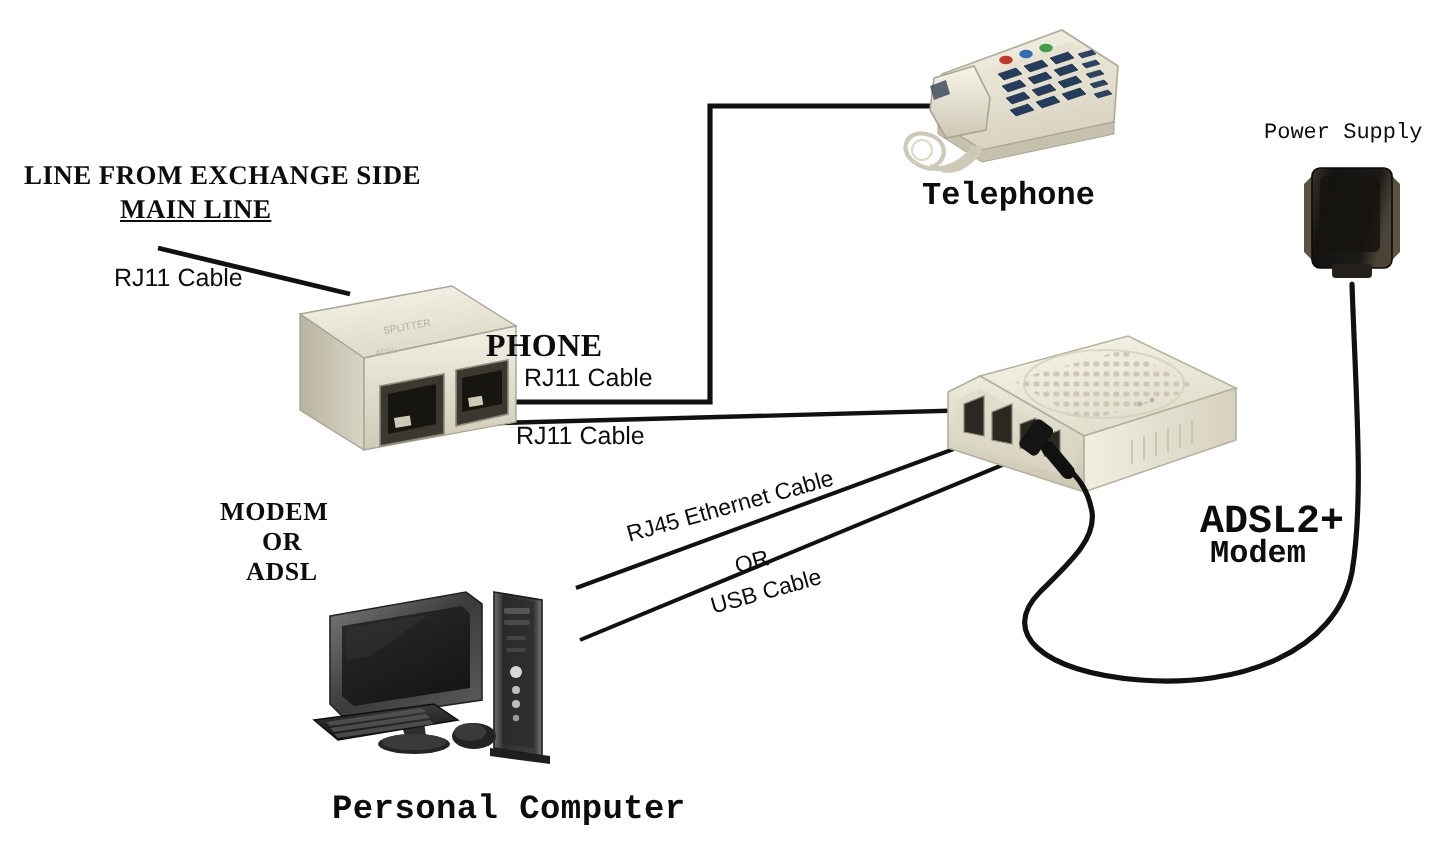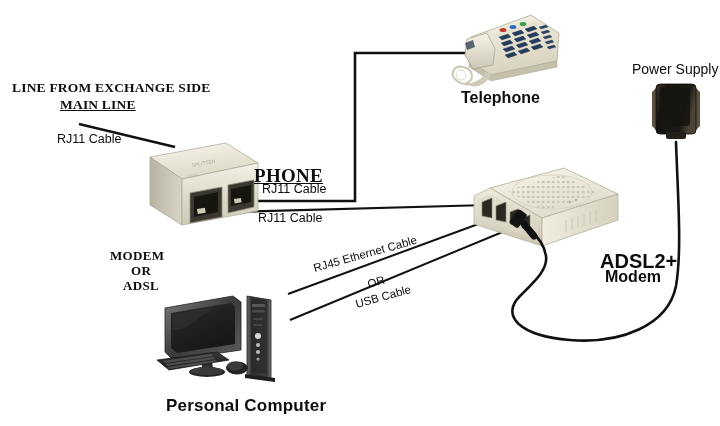--- a/index.html
+++ b/index.html
@@ -2,21 +2,21 @@
 <html><head>
 <meta charset="utf-8">
 <style>
   html,body{margin:0;padding:0;background:#fff;}
   body{width:720px;height:426px;position:relative;overflow:hidden;
        font-family:"Liberation Sans",sans-serif;}
   #stage{position:absolute;left:0;top:0;width:720px;height:426px;background:#ffffff;}
 
   .lbl{position:absolute;white-space:pre;color:#0d0d0d;line-height:1.18;}
   .serif-b{font-family:"Liberation Serif",serif;font-weight:bold;}
-  .sans-b{font-family:Liberation Sans, sans-serif;font-weight:bold;}
+  .sans-b{font-family:Liberation Mono, monospace;font-weight:bold;}
   .sans-r{font-family:"Liberation Sans",sans-serif;font-weight:normal;}
 
   svg.layer{position:absolute;left:0;top:0;width:720px;height:426px;overflow:visible;}
   svg.layer.behind{z-index:1;}
   svg.layer.front{z-index:6;}
   .dev{position:absolute;z-index:4;}
   .lbl{z-index:8;}
 
   .rot-a{transform:rotate(-15.5deg);transform-origin:0 50%;}
   .rot-b{transform:rotate(-15.5deg);transform-origin:0 50%;}
@@ -292,32 +292,32 @@
 
     <path d="M 534,236 L 524,224" stroke="#111" stroke-width="7" stroke-linecap="round"></path>
     <rect x="513" y="210" width="11" height="17" rx="2.5" transform="rotate(36 518 218)" fill="#141414"></rect>
   </svg>
 
   <div class="lbl serif-b" style="left:12px;top:80px;font-size:13.5px;letter-spacing:0.2px;">LINE FROM EXCHANGE SIDE</div>
   <div class="lbl serif-b" style="left:60px;top:97px;font-size:13.5px;letter-spacing:0.2px;text-decoration:underline;">MAIN LINE</div>
 
   <div class="lbl sans-r" style="left:57px;top:132px;font-size:12.5px;">RJ11 Cable</div>
 
-  <div class="lbl serif-b" style="left:254px;top:165px;font-size:19px;letter-spacing:0.3px;text-decoration:underline;">PHONE</div>
+  <div class="lbl serif-b" style="left:243px;top:165px;font-size:16px;letter-spacing:0.3px;">PHONE</div>
   <div class="lbl sans-r" style="left:262px;top:182px;font-size:12.5px;">RJ11 Cable</div>
 
   <div class="lbl sans-r" style="left:258px;top:211px;font-size:12.5px;">RJ11 Cable</div>
 
   <div class="lbl serif-b" style="left:110px;top:248px;font-size:13px;letter-spacing:0.3px;">MODEM</div>
   <div class="lbl serif-b" style="left:131px;top:263px;font-size:13px;letter-spacing:0.3px;">OR</div>
   <div class="lbl serif-b" style="left:123px;top:278px;font-size:13px;letter-spacing:0.3px;">ADSL</div>
 
   <div class="lbl sans-b" style="left:461px;top:89px;font-size:16px;">Telephone</div>
 
-  <div class="lbl sans-r" style="left:632px;top:61px;font-size:14px;">Power Supply</div>
+  <div class="lbl sans-r" style="left:632px;top:61px;font-size:11px;font-family:Liberation Mono, monospace;">Power Supply</div>
 
   <div class="lbl sans-b" style="left:600px;top:250px;font-size:20px;">ADSL2+</div>
   <div class="lbl sans-b" style="left:605px;top:268px;font-size:16px;">Modem</div>
 
   <div class="lbl sans-r rot-a" style="left:314px;top:262px;font-size:11.5px;">RJ45 Ethernet Cable</div>
   <div class="lbl sans-r rot-a" style="left:368px;top:278px;font-size:11.5px;">OR</div>
   <div class="lbl sans-r rot-b" style="left:356px;top:298px;font-size:11.5px;">USB Cable</div>
 
   <div class="lbl sans-b" style="left:166px;top:396px;font-size:17px;letter-spacing:0.2px;">Personal Computer</div>
 

